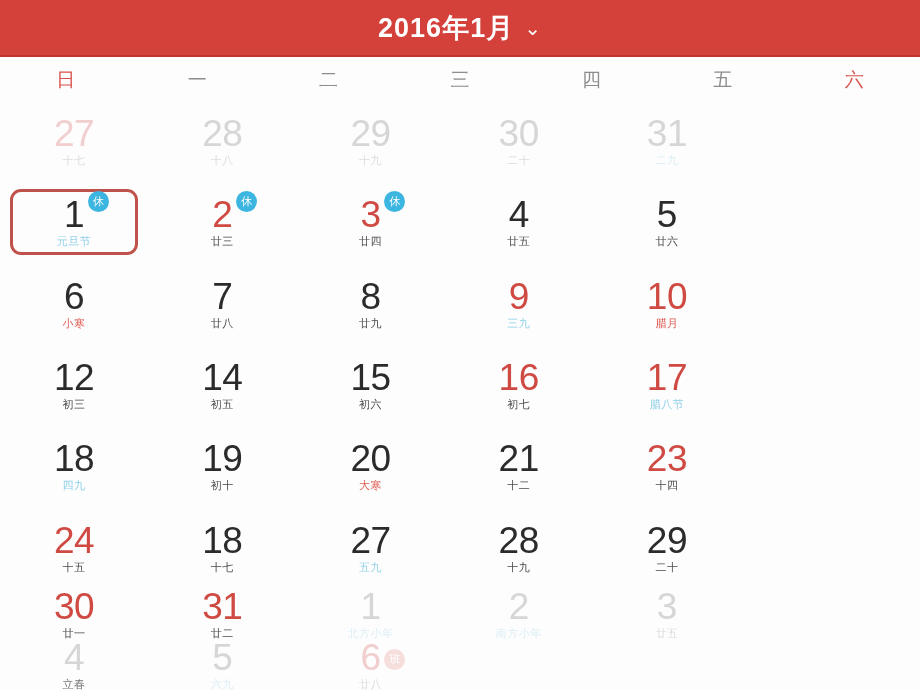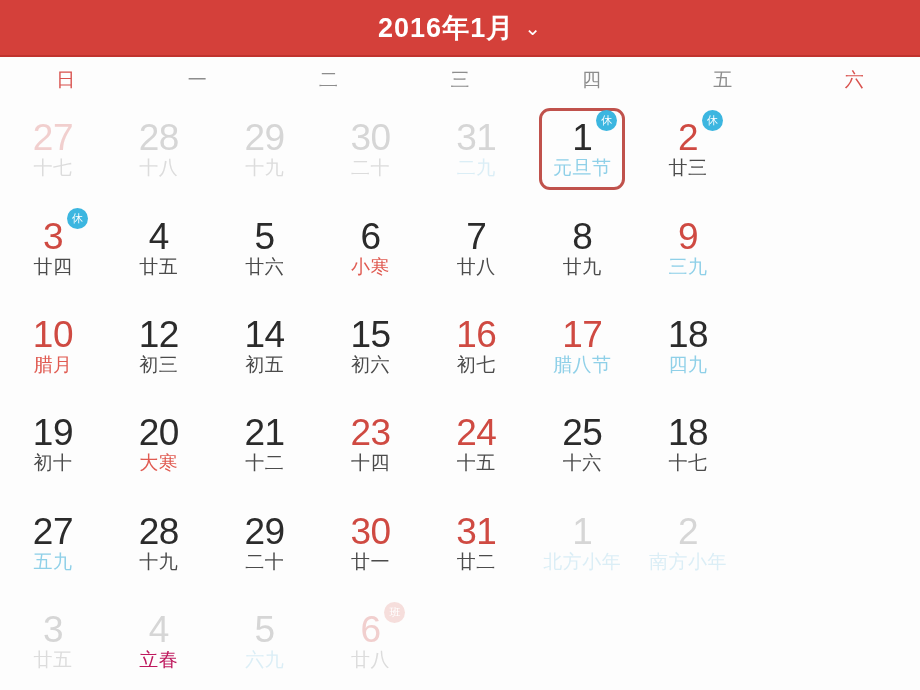--- a/index.html
+++ b/index.html
@@ -33,51 +33,51 @@
     display: grid; grid-template-columns: repeat(7, 1fr);
     align-items: center;
   }
   .wd { text-align: center; font-size: 19px; color: #8d8d8d; font-weight: 400; }
   .wd.wknd { color: #d9534f; }
 
   
   .grid {
     position: absolute; left: 0; top: 100px; width: 741px; height: 590px;
     display: grid;
-    grid-template-columns: repeat(7, 1fr);
+    grid-template-columns: repeat(5, 1fr);
     grid-template-rows: repeat(6, 1fr);
   }
   .cell {
     position: relative;
     display: flex; flex-direction: column;
     align-items: center; justify-content: center;
     gap: 2px;
   }
   .daynum {
     font-size: 37px; font-weight: 400; line-height: 1.0;
     color: #2b2b2b; letter-spacing: -0.5px;
   }
   .lunar {
-    font-size: 19px; line-height: 1.1; color: #4b4b4b;
+    font-size: 11px; line-height: 1.1; color: #4b4b4b;
     letter-spacing: 0.5px;
   }
 
   
   .daynum.red     { color: #cf4a42; }
   .daynum.dark    { color: #2b2b2b; }
   
   .lunar.red      { color: #e05b52; }
   .lunar.blue     { color: #8fd0e8; text-align: center; }
   .lunar.dark     { color: #4b4b4b; }
 
   
   .cell.out .daynum { color: #d6d6d6; }
   .cell.out .lunar  { color: #dcdcdc; }
   .cell.out .daynum.red { color: #f1cfce; }
-  .cell.out .lunar.red  { color: #be185d; }
+  .cell.out .lunar.red  { color: #737373; }
   .cell.out .lunar.blue { color: #dbeef6; }
 
   
   .cell.selected::before {
     content: "";
     position: absolute;
     left: 10px; right: 10px; top: 8px; bottom: 8px;
     border: 3px solid #c0524c;
     border-radius: 11px;
     pointer-events: none;
@@ -222,24 +222,20 @@
       </div>
       <div class="cell">
         <div class="daynum red">23</div>
         <div class="lunar dark">十四</div>
       </div>
       <div class="cell">
         <div class="daynum red">24</div>
         <div class="lunar dark">十五</div>
       </div>
       <div class="cell">
-        <div class="daynum dark">25</div>
-        <div class="lunar dark">十六</div>
-      </div>
-      <div class="cell">
         <div class="daynum dark">18</div>
         <div class="lunar dark">十七</div>
       </div>
       <div class="cell">
         <div class="daynum dark">27</div>
         <div class="lunar blue">五九</div>
       </div>
       <div class="cell">
         <div class="daynum dark">28</div>
         <div class="lunar dark">十九</div>

